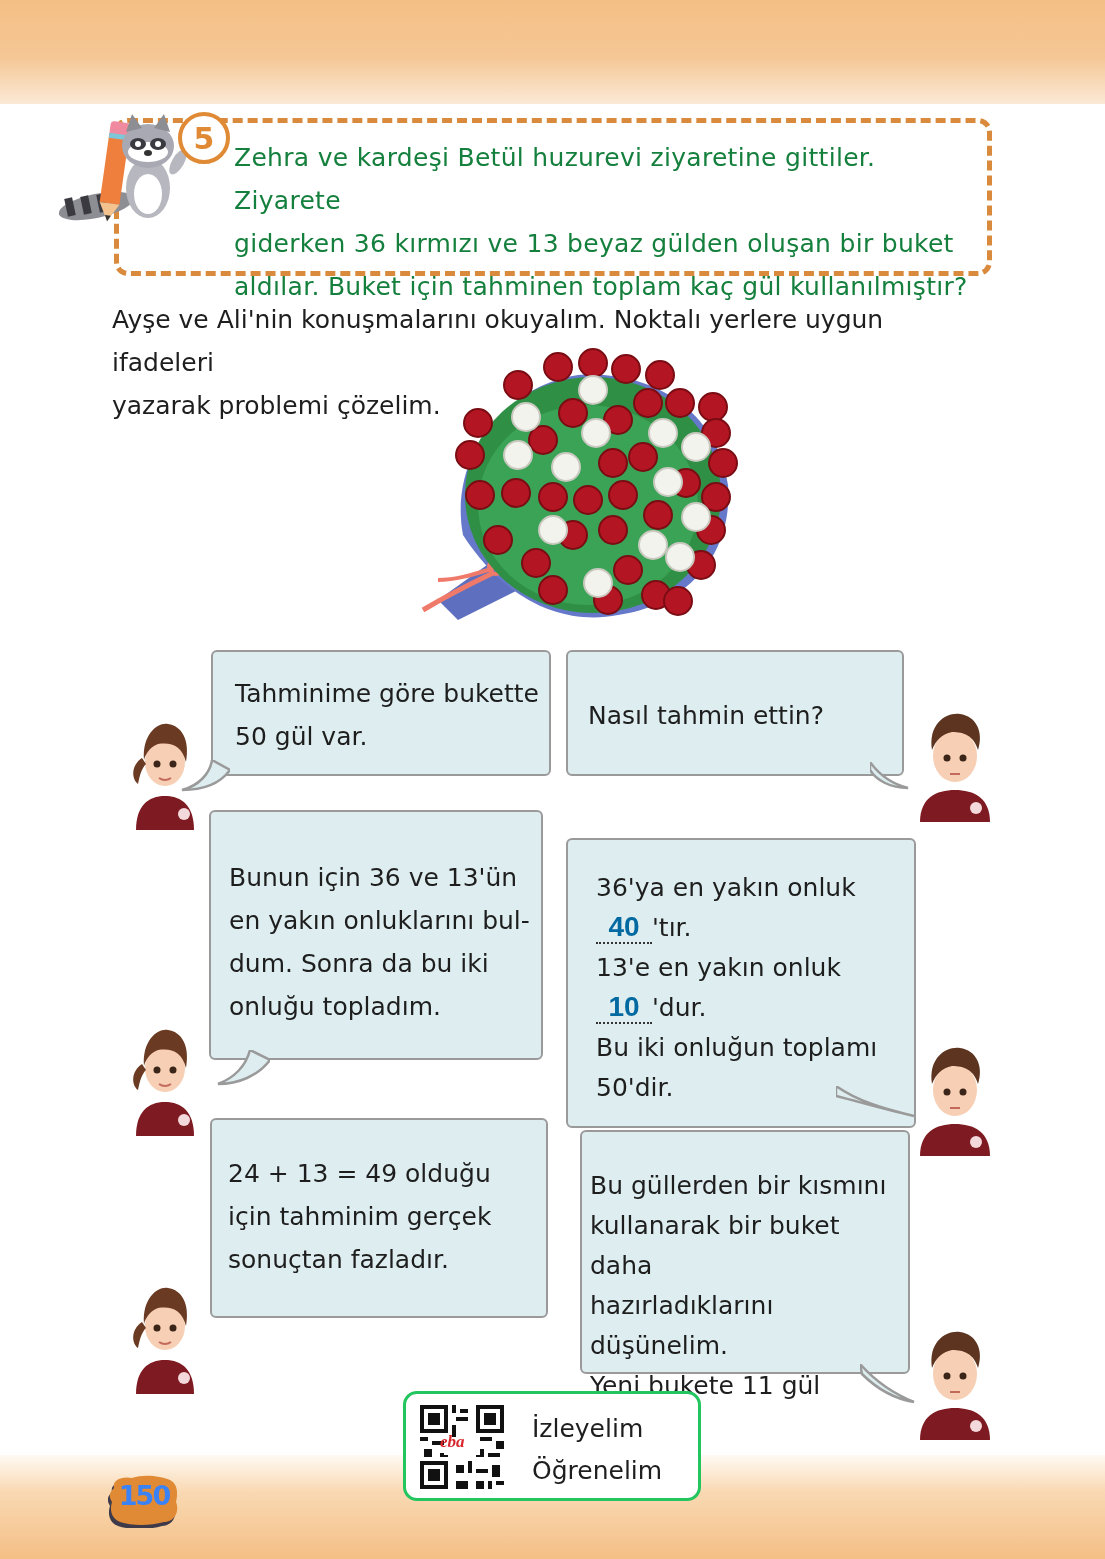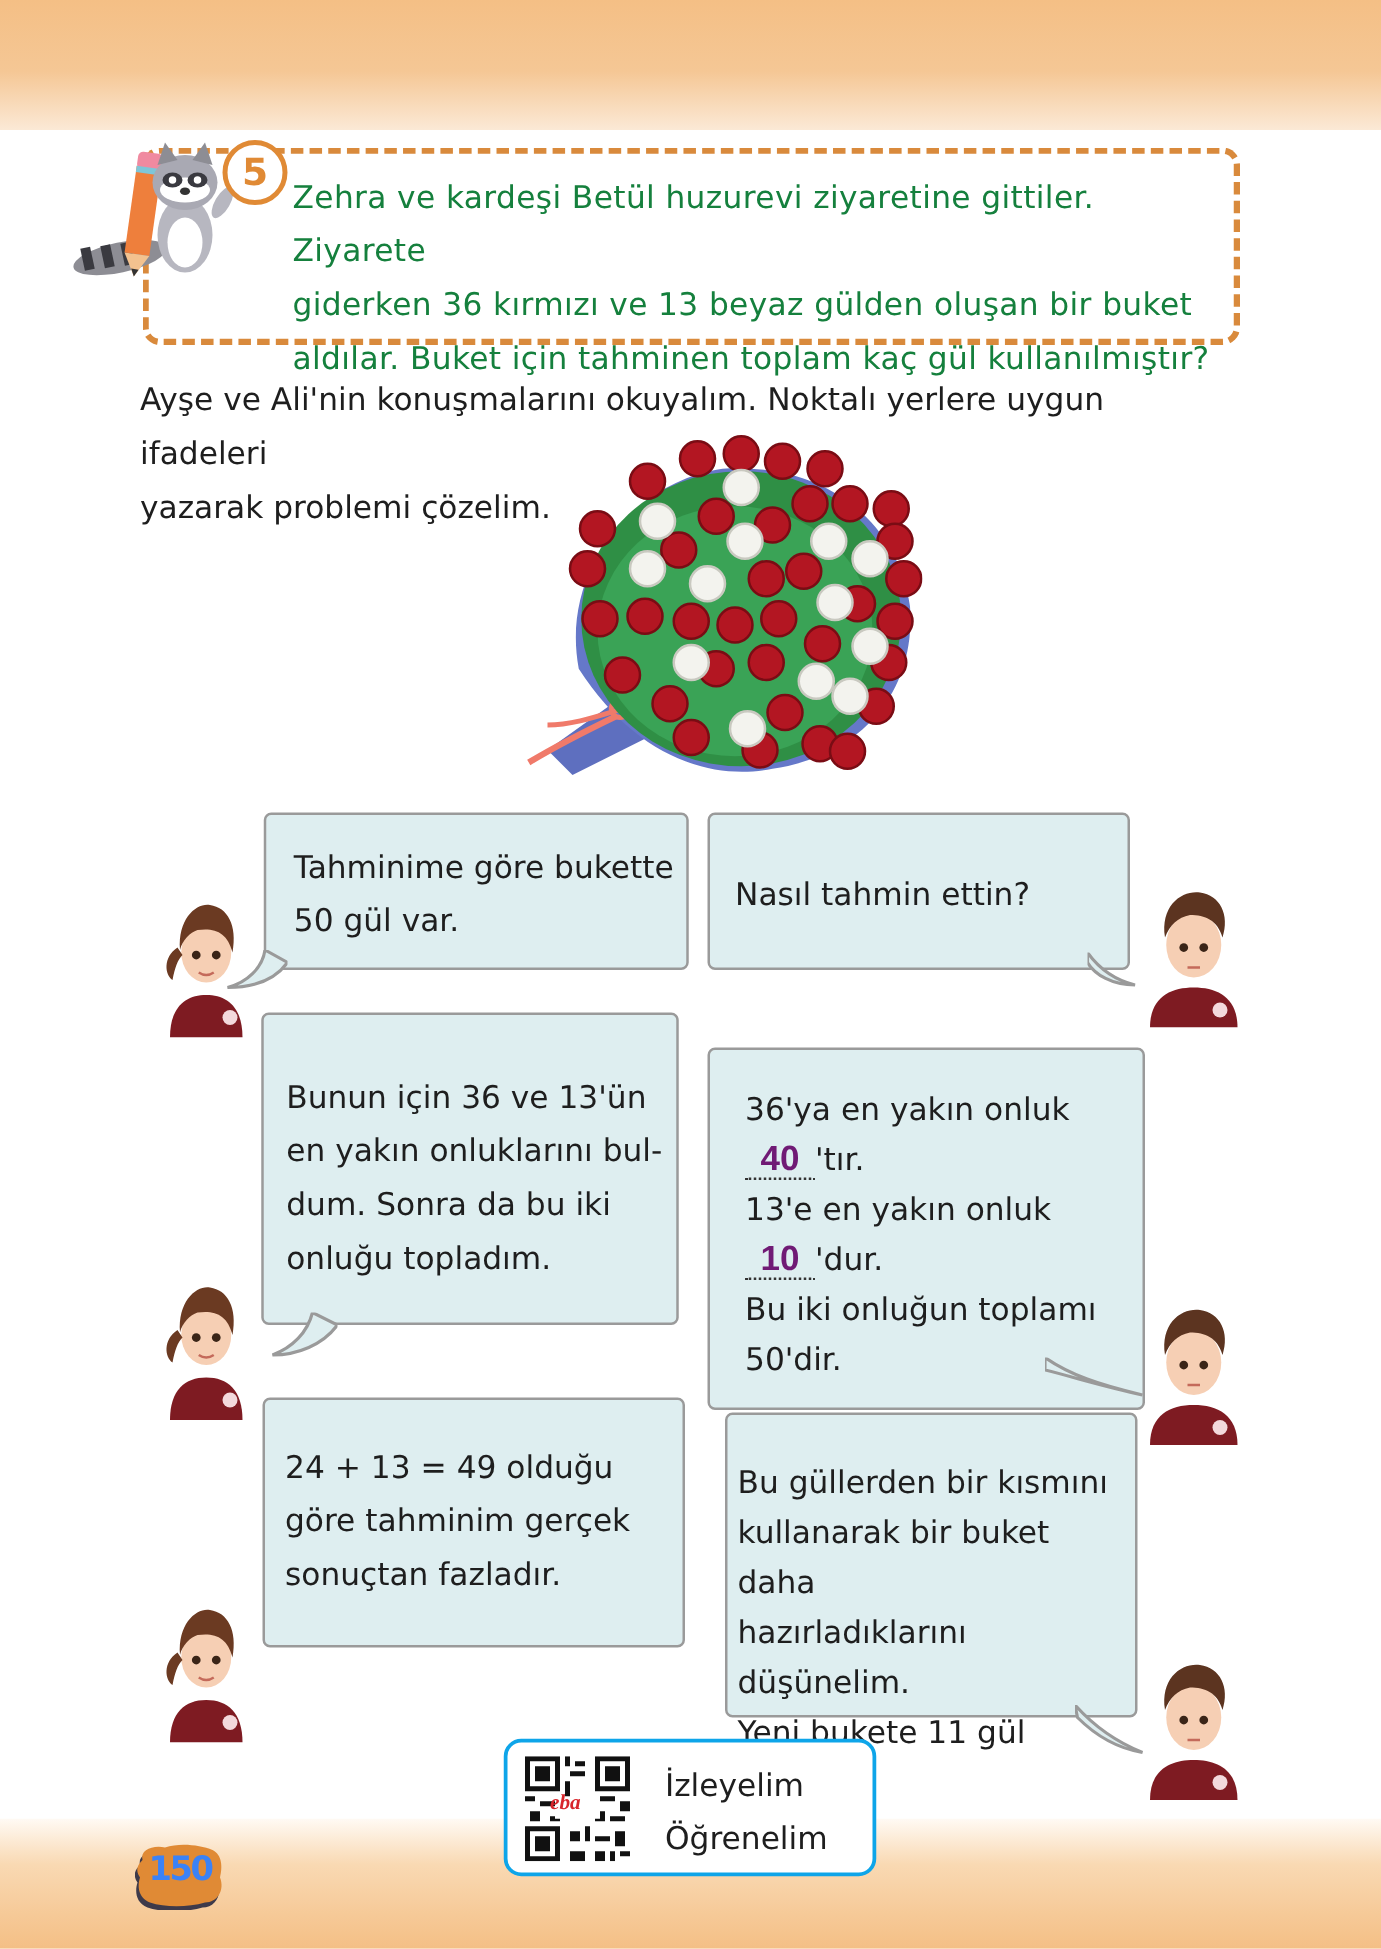--- a/index.html
+++ b/index.html
@@ -41,29 +41,29 @@
   }
   .bouquet { position: absolute; left: 418px; top: 345px; width: 320px; height: 300px; }
 
   
   .bubble {
     position: absolute; background: #deeef0;
     border: 2.5px solid #9a9a9a; border-radius: 6px;
     font-size: 25px; line-height: 43px; color: #1e1e1e;
   }
   .bubble .txt { position: absolute; }
-  .fill-val { color: #701a75; font-weight: bold; font-family: "Liberation Sans", sans-serif; font-size: 28px; }
+  .fill-val { color: #0369a1; font-weight: bold; font-family: "Liberation Sans", sans-serif; font-size: 28px; }
   .dots { border-bottom: 2px dotted #333; display: inline-block; width: 56px; text-align: center; line-height: 28px; }
 
   .kid { position: absolute; width: 74px; height: 112px; }
 
   
   .qr-box {
     position: absolute; left: 403px; top: 1391px; width: 298px; height: 110px;
-    border: 3px solid #0ea5e9; border-radius: 14px; background: #fff;
+    border: 3px solid #22c55e; border-radius: 14px; background: #fff;
   }
   .qr { position: absolute; left: 14px; top: 11px; width: 84px; height: 84px; }
   .qr-text {
     position: absolute; left: 126px; top: 14px;
     font-size: 25px; line-height: 42px; color: #1e1e1e;
   }
   .page-num {
     position: absolute; left: 108px; top: 1474px; width: 72px; height: 54px;
   }
   .page-num span {
@@ -211,21 +211,21 @@
     <div>onluğu topladım.</div>
   </div>
 </div>
 <svg style="position:absolute; left:210px; top:1050px;" width="60" height="40">
   <path d="M40,0 C36,16 24,28 8,34 C28,34 48,26 60,10 Z" fill="#deeef0" stroke="#9a9a9a" stroke-width="2.5"></path>
 </svg>
 
 <div class="bubble" style="left:210px; top:1118px; width:338px; height:200px;">
   <div class="txt" style="left:16px; top:32px;">
     <div>24 + 13 = 49 olduğu</div>
-    <div>göre tahminim gerçek</div>
+    <div>için tahminim gerçek</div>
     <div>sonuçtan fazladır.</div>
   </div>
 </div>
 
 <div class="bubble" style="left:566px; top:650px; width:338px; height:126px;">
   <div class="txt" style="left:20px; top:42px;">
     <div>Nasıl tahmin ettin?</div>
   </div>
 </div>
 <svg style="position:absolute; left:870px; top:762px;" width="40" height="30">

